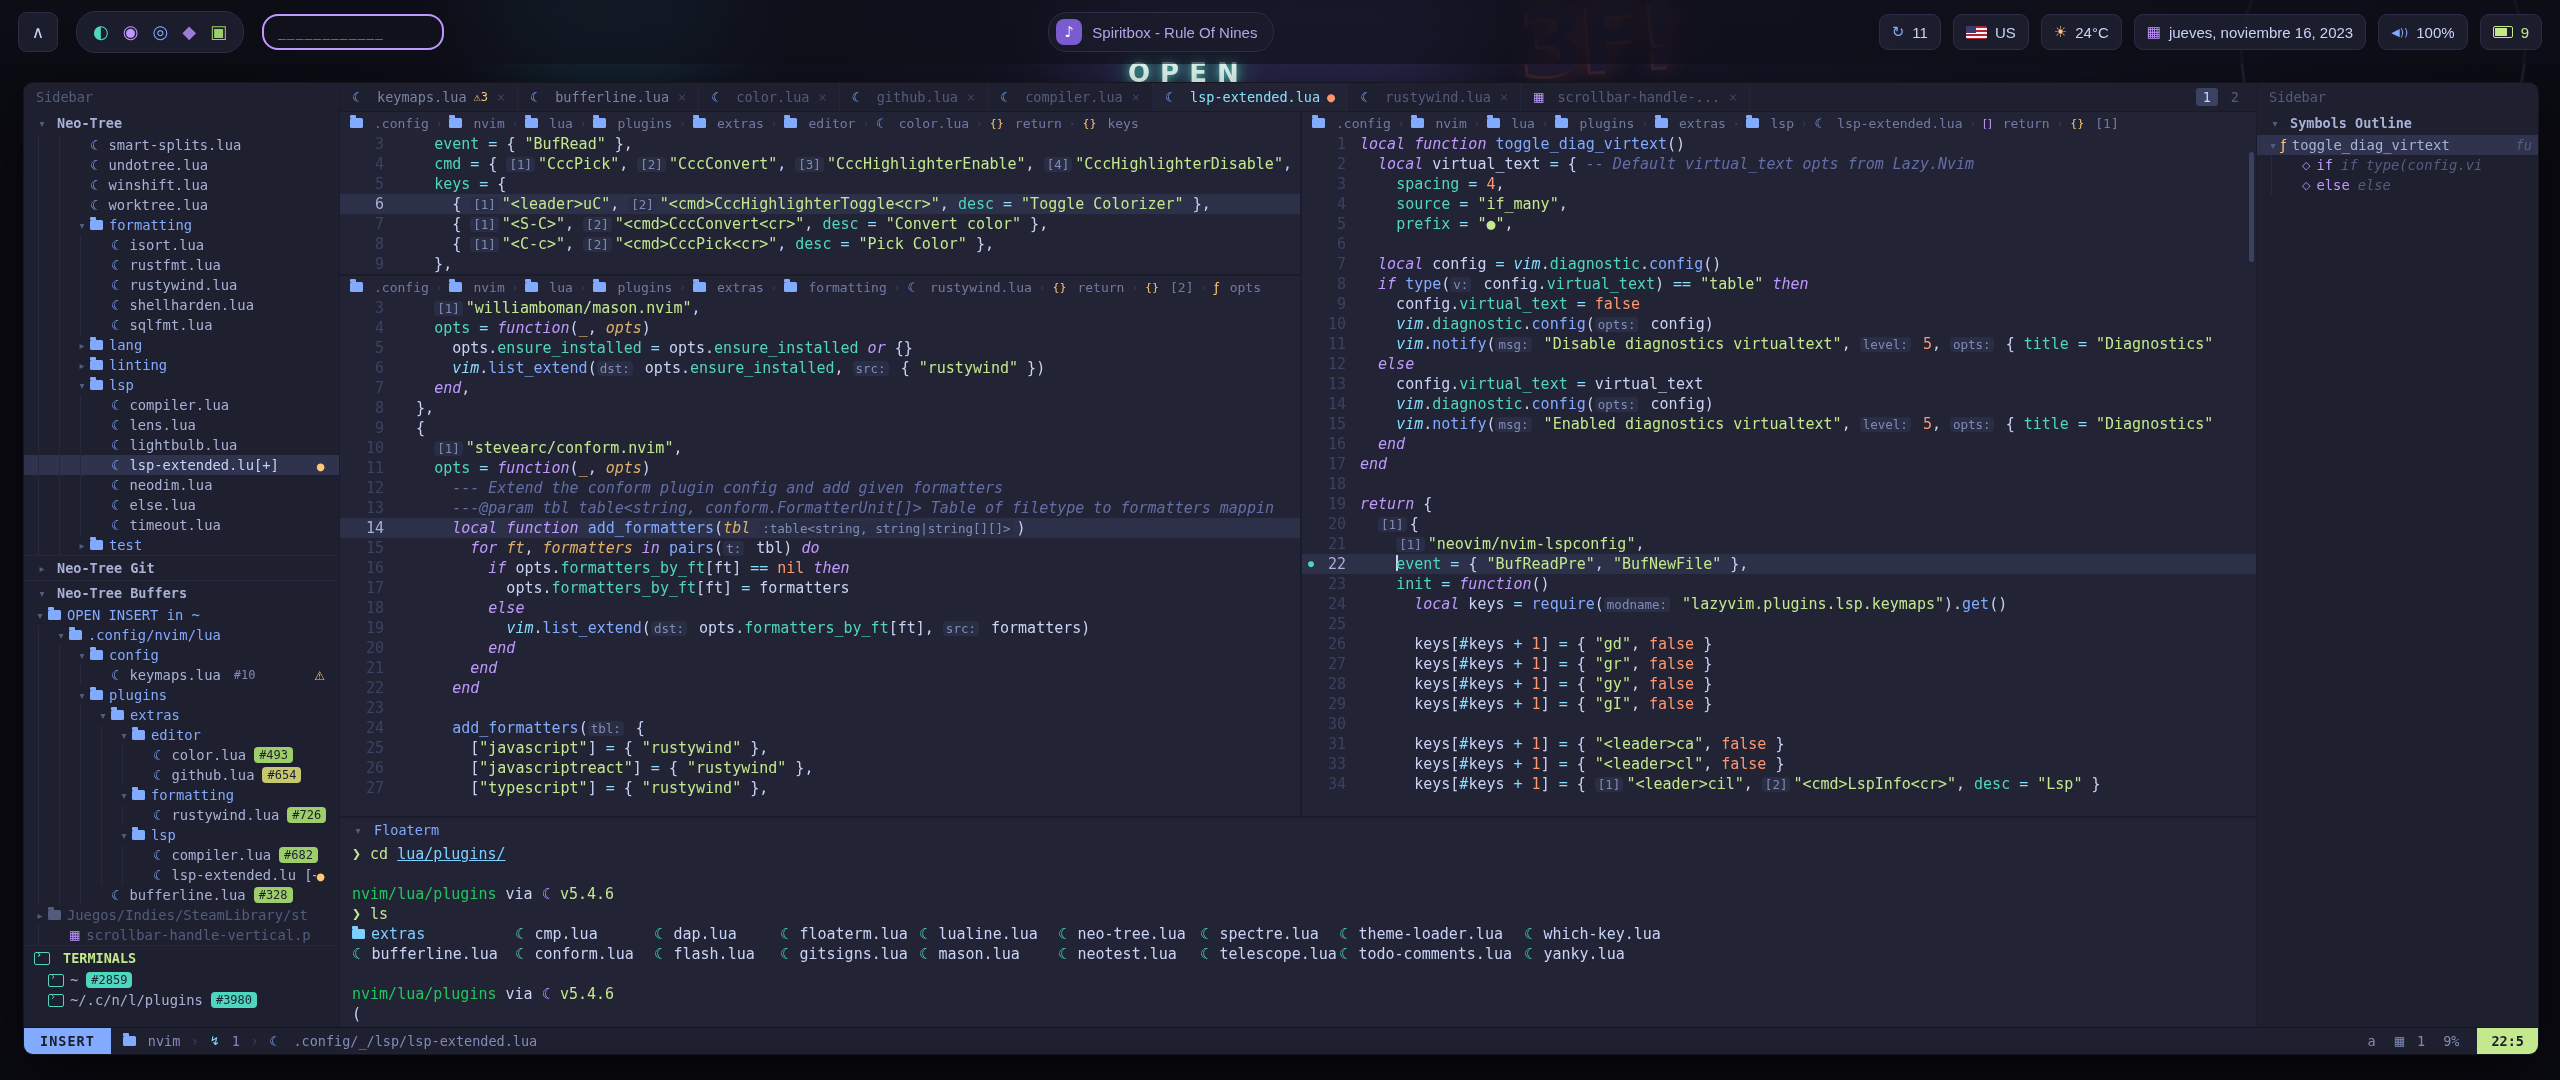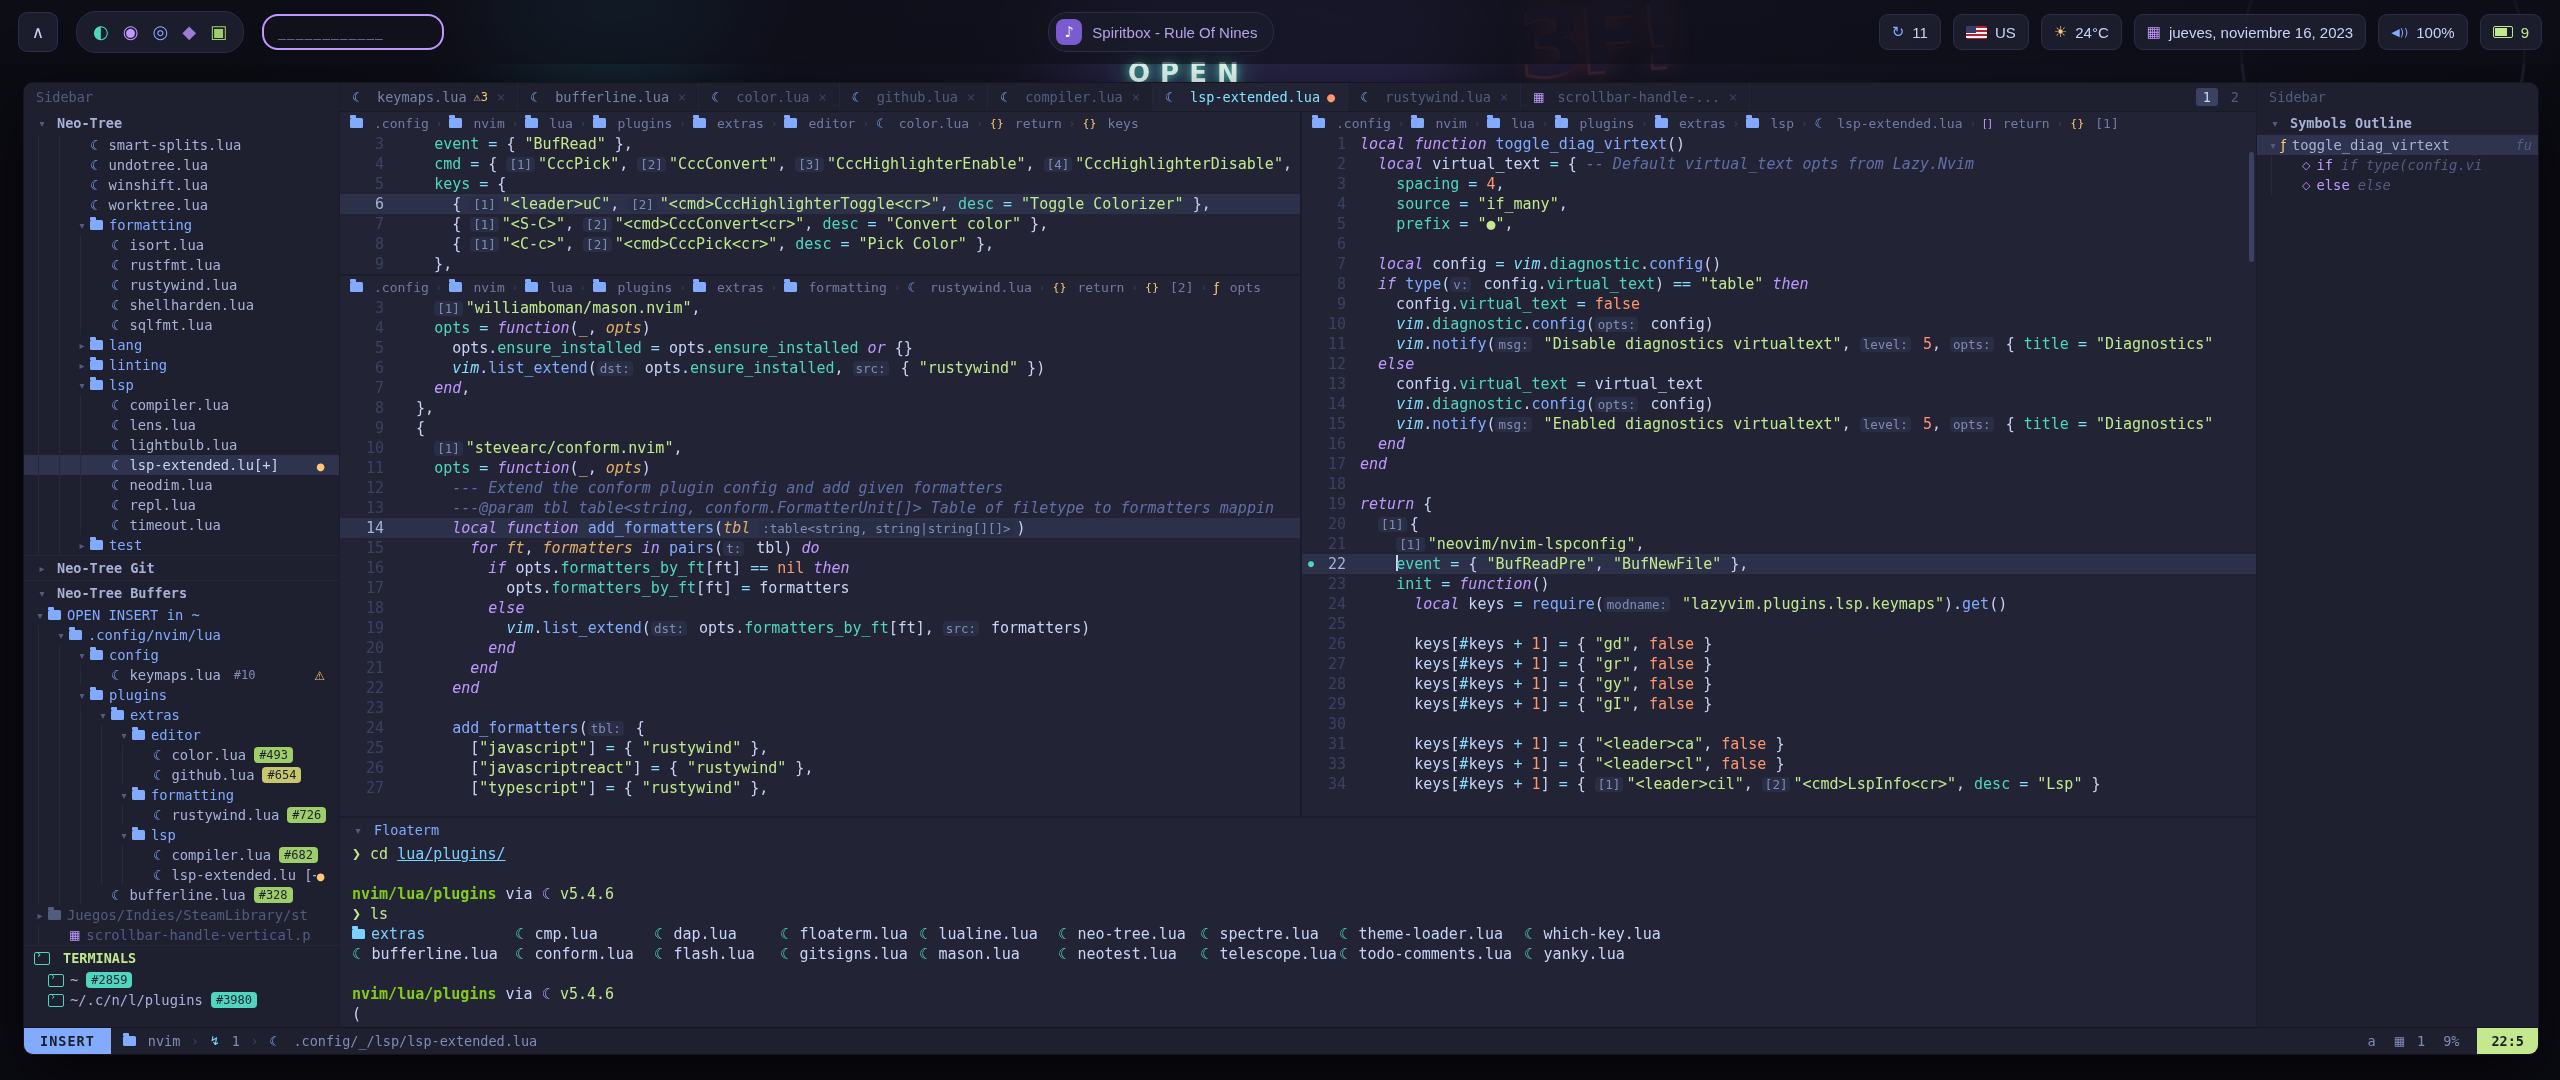--- a/index.html
+++ b/index.html
@@ -89,21 +89,21 @@
   .s-caret{display:inline-block;width:2px;height:16px;background:#c8d3f5;vertical-align:text-top;margin-right:-2px}
   .vscroll{position:absolute;right:2px;width:5px;background:#3b4261;border-radius:3px}
   
   #floaterm{flex:1;background:#222436;border-top:2px solid #1b1c2b;overflow:hidden}
   .ft-bar{height:24px;display:flex;align-items:center;gap:8px;padding-left:10px;color:#82aaff;font:13.5px "DejaVu Sans Mono",monospace}
   #ft-lines{padding:2px 0 0 12px;font:15px/20px "DejaVu Sans Mono",monospace;color:#c8d3f5}
   .f-line{height:20px;display:flex;align-items:center;white-space:pre}
   .f-prompt{color:#c3e88d;font-weight:bold}
   .f-cmd{color:#c3e88d}
   .f-path{color:#7dcfff;text-decoration:underline}
-  .f-dir{color:#84cc16;font-weight:bold}
+  .f-dir{color:#22c55e;font-weight:normal}
   .f-moon{color:#c099ff;font-family:"DejaVu Sans",sans-serif}
   .f-ver{color:#c3e88d}
   .f-d{color:#c8d3f5}
   .f-col{display:inline-flex;align-items:center;overflow:hidden;flex:none}
   .f-col .lbl{color:#c8d3f5}
   .f-col .lbl.dir{color:#7dcfff}
   
   #statusline{height:26px;flex:none;background:#1e2030;border-top:1px solid #15161f;display:flex;align-items:center;font:13.5px "DejaVu Sans Mono",monospace;color:#828bb8}
   .mode{background:#82aaff;color:#1b1d2b;font-weight:bold;padding:0 16px;height:100%;display:flex;align-items:center;letter-spacing:1px}
   .sl-seg{display:flex;align-items:center;gap:6px;margin-left:12px;white-space:nowrap}
@@ -333,21 +333,21 @@
             <span class="gicon" style="color: rgb(130, 170, 255);">☾</span>
             <span class="tlabel">neodim.lua</span>
             <span class="tspacer"></span>
           </div>
           <div class="trow">
             <span class="tguide"></span>
             <span class="tguide"></span>
             <span class="tguide"></span>
             <span class="tarrow"></span>
             <span class="gicon" style="color: rgb(130, 170, 255);">☾</span>
-            <span class="tlabel">repl.lua</span>
+            <span class="tlabel">else.lua</span>
             <span class="tspacer"></span>
           </div>
           <div class="trow">
             <span class="tguide"></span>
             <span class="tguide"></span>
             <span class="tguide"></span>
             <span class="tarrow"></span>
             <span class="gicon" style="color: rgb(130, 170, 255);">☾</span>
             <span class="tlabel">timeout.lua</span>
             <span class="tspacer"></span>

